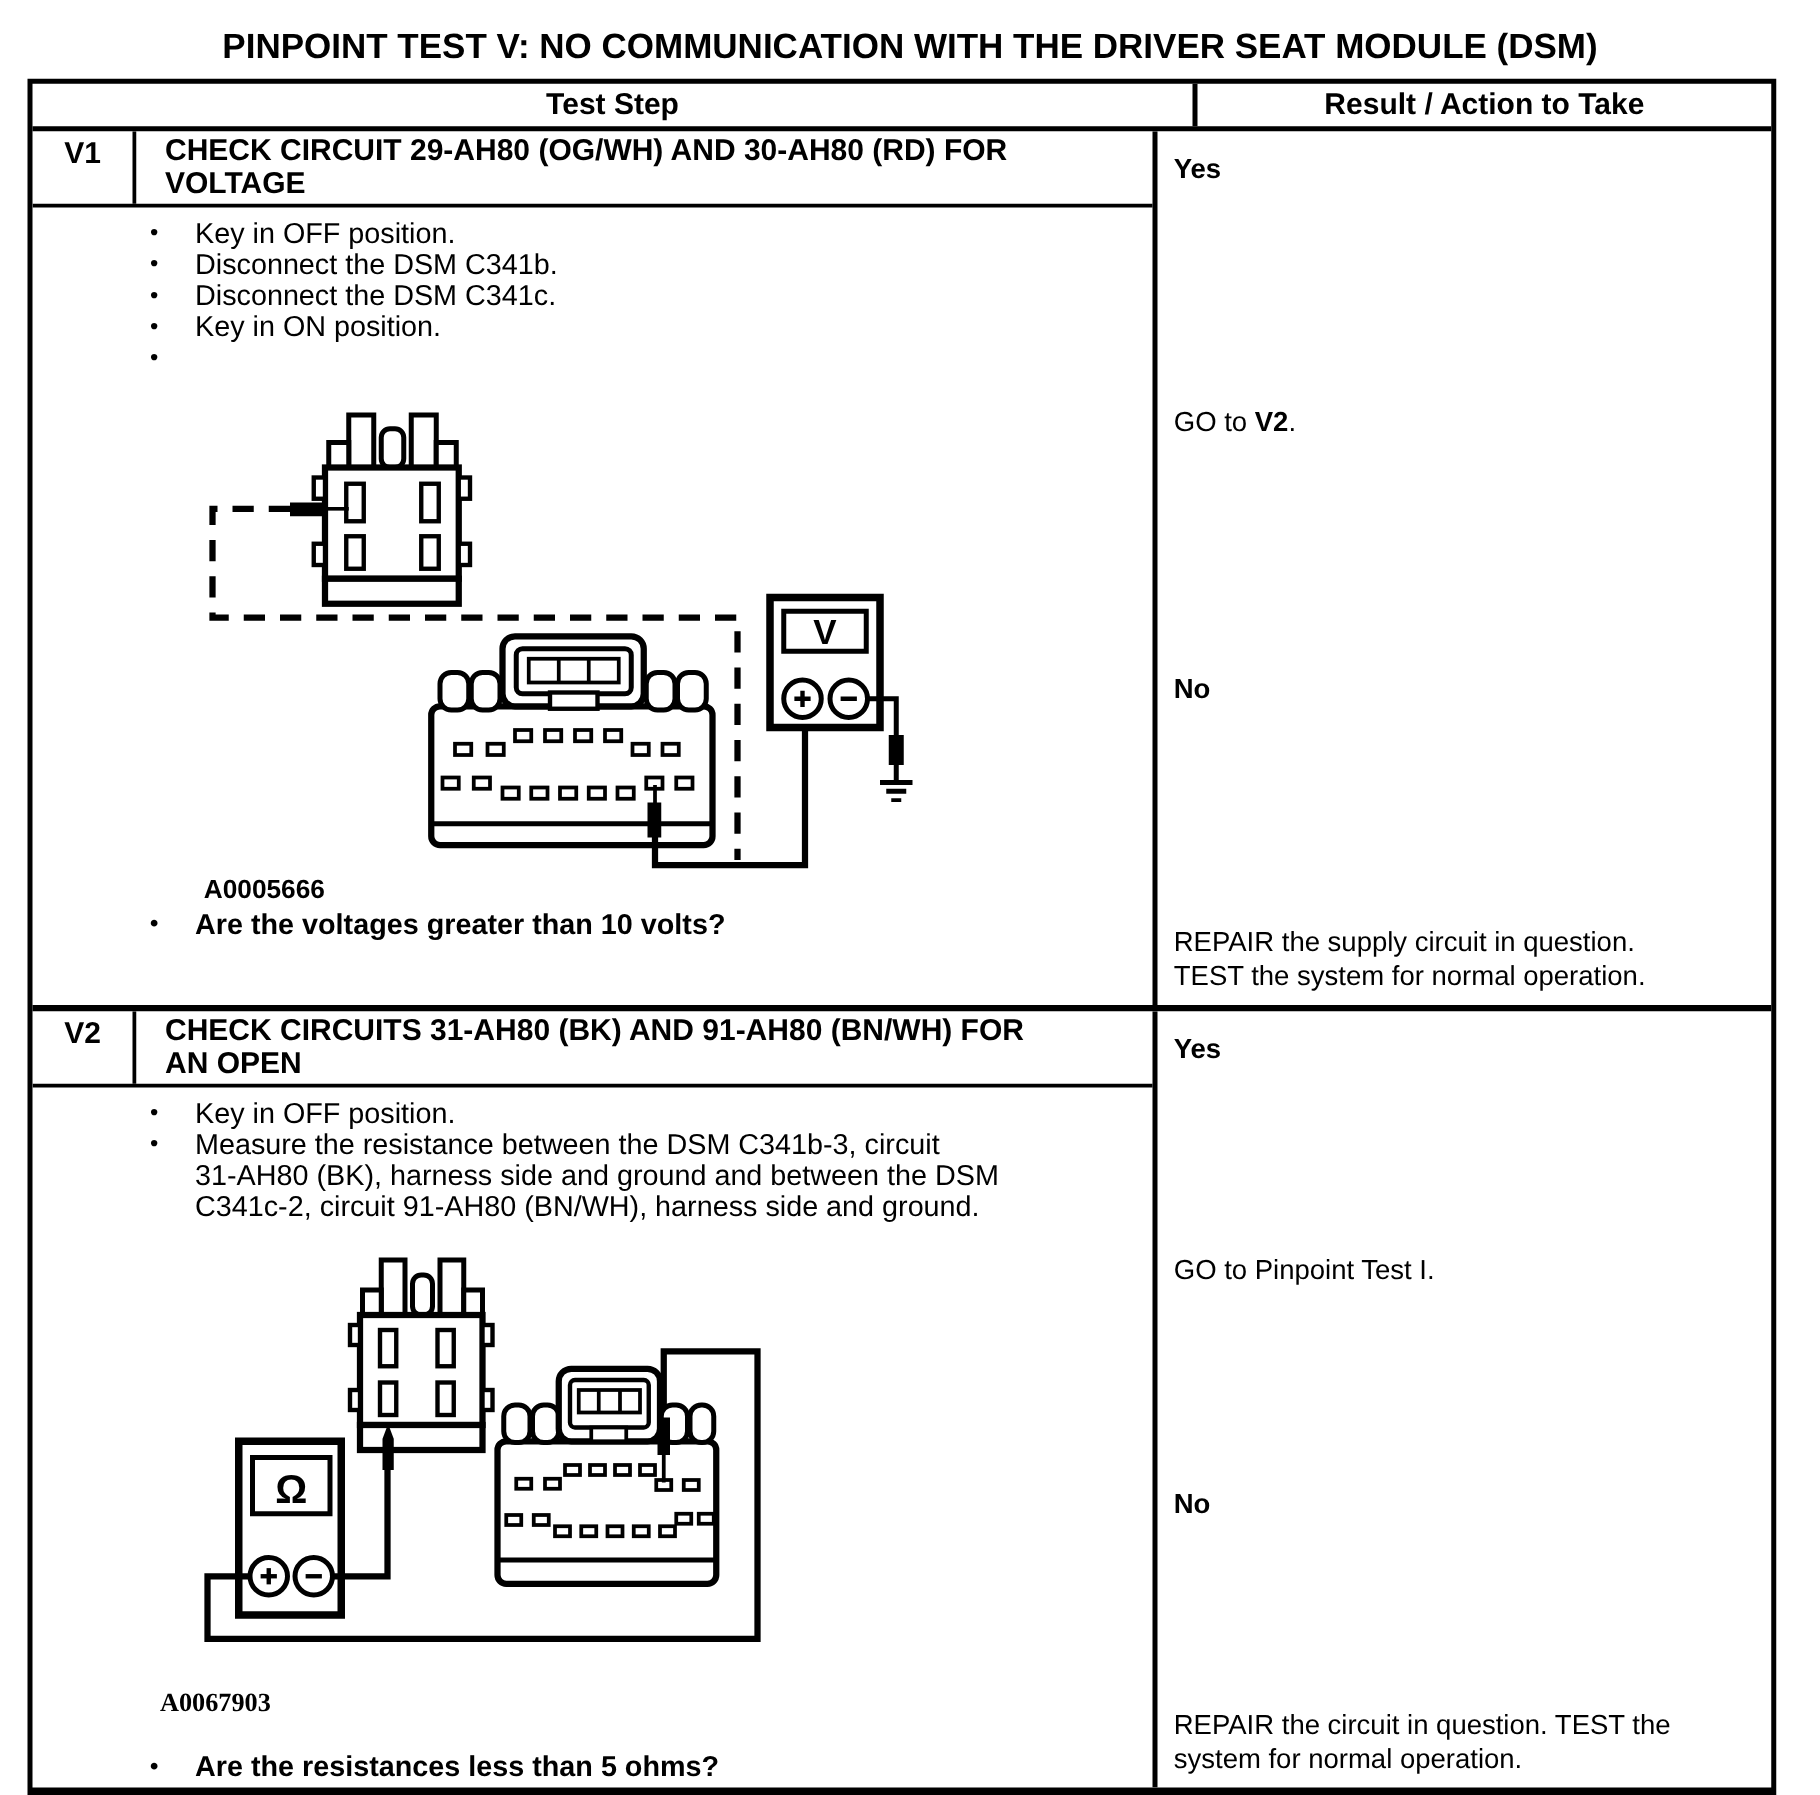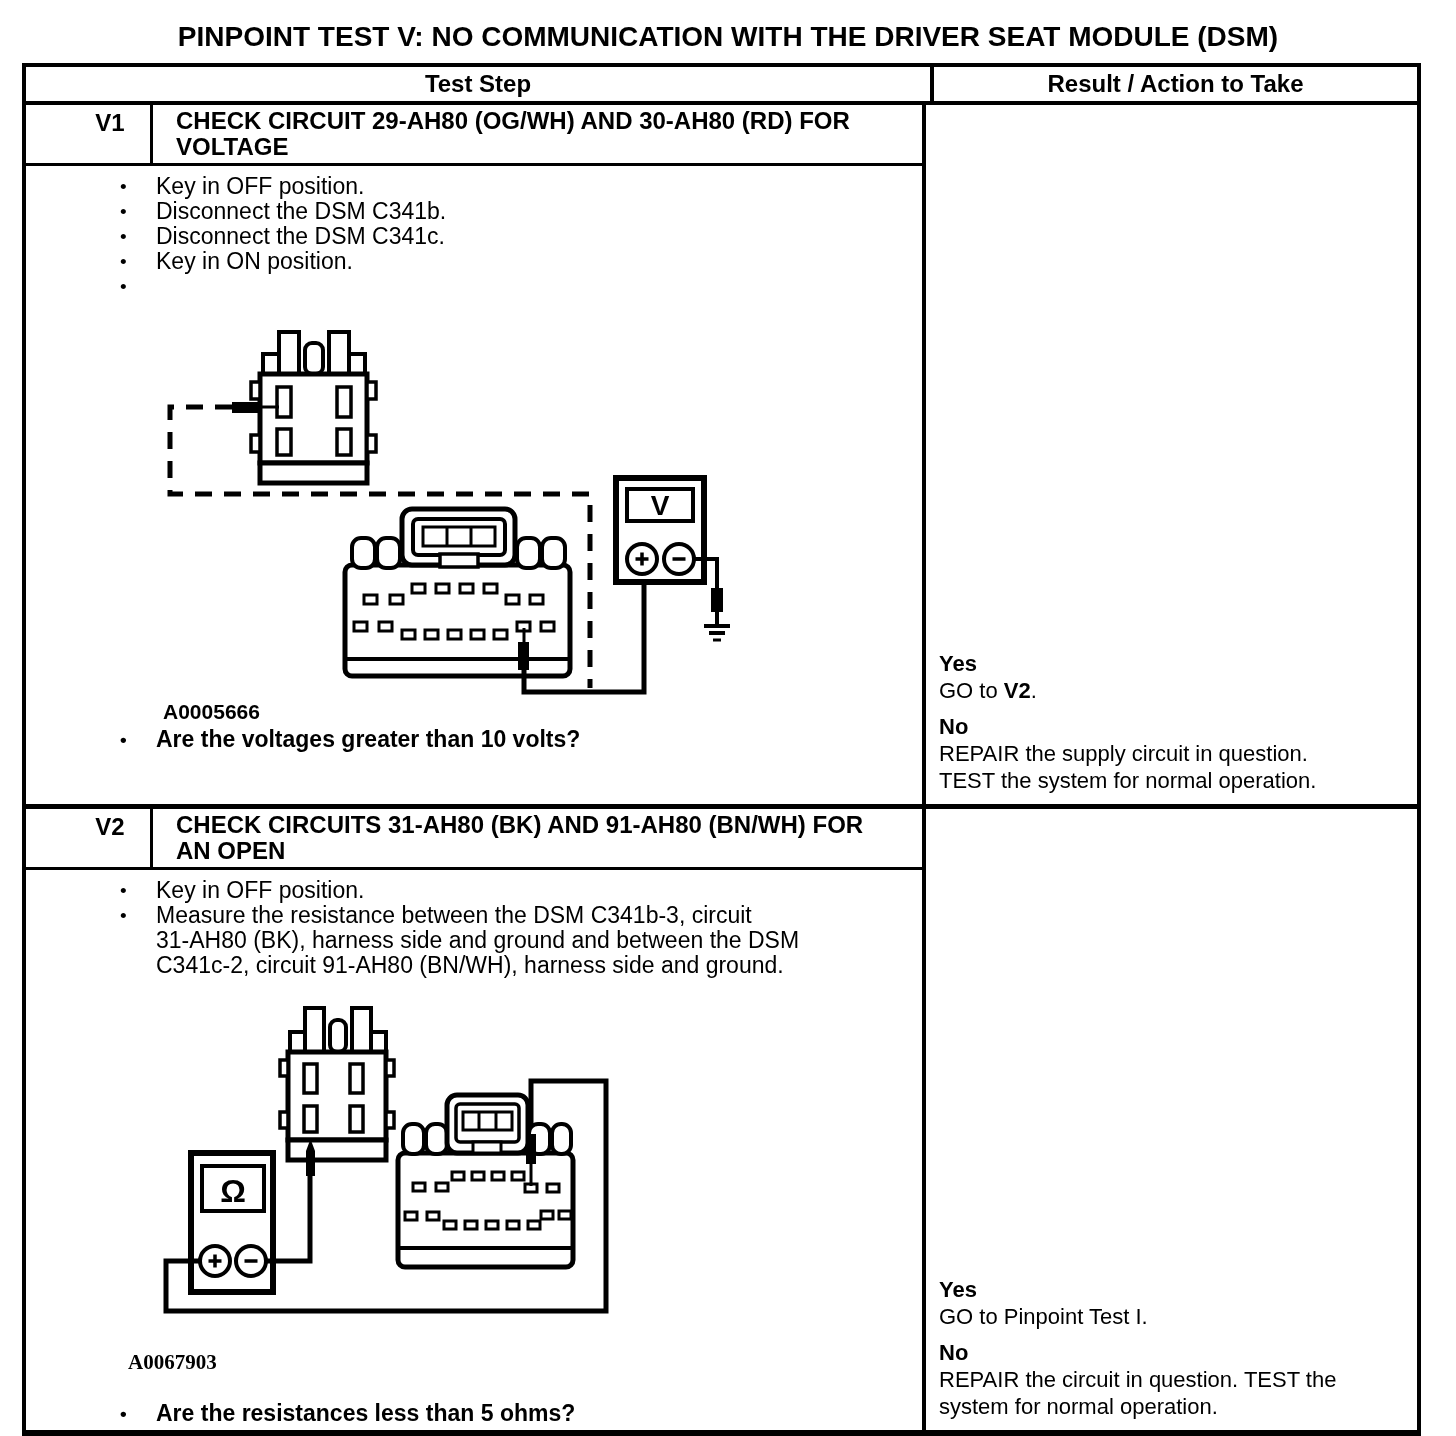--- a/index.html
+++ b/index.html
@@ -1,29 +1,29 @@
 <!DOCTYPE html>
 <html><head>
 <meta charset="utf-8">
 <style>
   html,body{margin:0;padding:0;background:#fff;color:#000;}
   body{width:1456px;height:1436px;font-family:"Liberation Sans",sans-serif;overflow:hidden;}
   .page-title{margin-top:20px;text-align:center;font-weight:bold;font-size:28px;line-height:34px;}
   .ptable{margin-left:22px;margin-top:9px;width:1399px;border:4px solid #000;border-bottom-width:6px;box-sizing:border-box;}
   .thead{display:flex;border-bottom:4px solid #000;font-weight:bold;font-size:24px;}
-  .th-test{width:896px;text-align:center;padding:3px 4px;}
+  .th-test{width:896px;text-align:center;padding:3px 16px;}
   .th-result{flex:1;text-align:center;border-left:4px solid #000;padding:3px 0;}
   .trow{display:flex;overflow:hidden;}
   .row-v1{height:699px;}
   .row-v2{height:621px;border-top:5px solid #000;}
   .cell-step{width:896px;box-sizing:border-box;}
-  .cell-result{flex:1;border-left:4px solid #000;display:flex;flex-direction:column;justify-content:flex-end;
+  .cell-result{flex:1;border-left:4px solid #000;display:flex;flex-direction:column;justify-content:space-between;
     padding:16px 10px 10px 13px;font-size:22px;line-height:27px;}
   .step-head{display:flex;border-bottom:3px solid #000;}
-  .vlabel{width:80px;border-right:3px solid #000;text-align:center;font-weight:bold;font-size:24px;padding-top:4px;flex-shrink:0;padding-left:44px;}
+  .vlabel{width:80px;border-right:3px solid #000;text-align:center;font-weight:bold;font-size:24px;padding-top:4px;flex-shrink:0;}
   .vtitle{flex:1;font-weight:bold;font-size:24px;line-height:26px;padding:3px 8px 3px 12px;white-space:pre-line;max-width:760px;margin-left:11px;}
   .step-body{padding-top:8px;position:relative;}
   .steps{margin-left:94px;font-size:23px;line-height:25px;}
   .step{display:flex;}
   .bullet{width:36px;flex-shrink:0;font-size:19px;}
   .step-text{white-space:pre-line;max-width:745px;}
   .figure{position:relative;}
   .fig1 svg{display:block;margin-left:129px;margin-top:23px;}
   .fig2 svg{display:block;margin-left:132px;margin-top:20px;}
   .fig-label{font-weight:bold;font-size:21px;}

